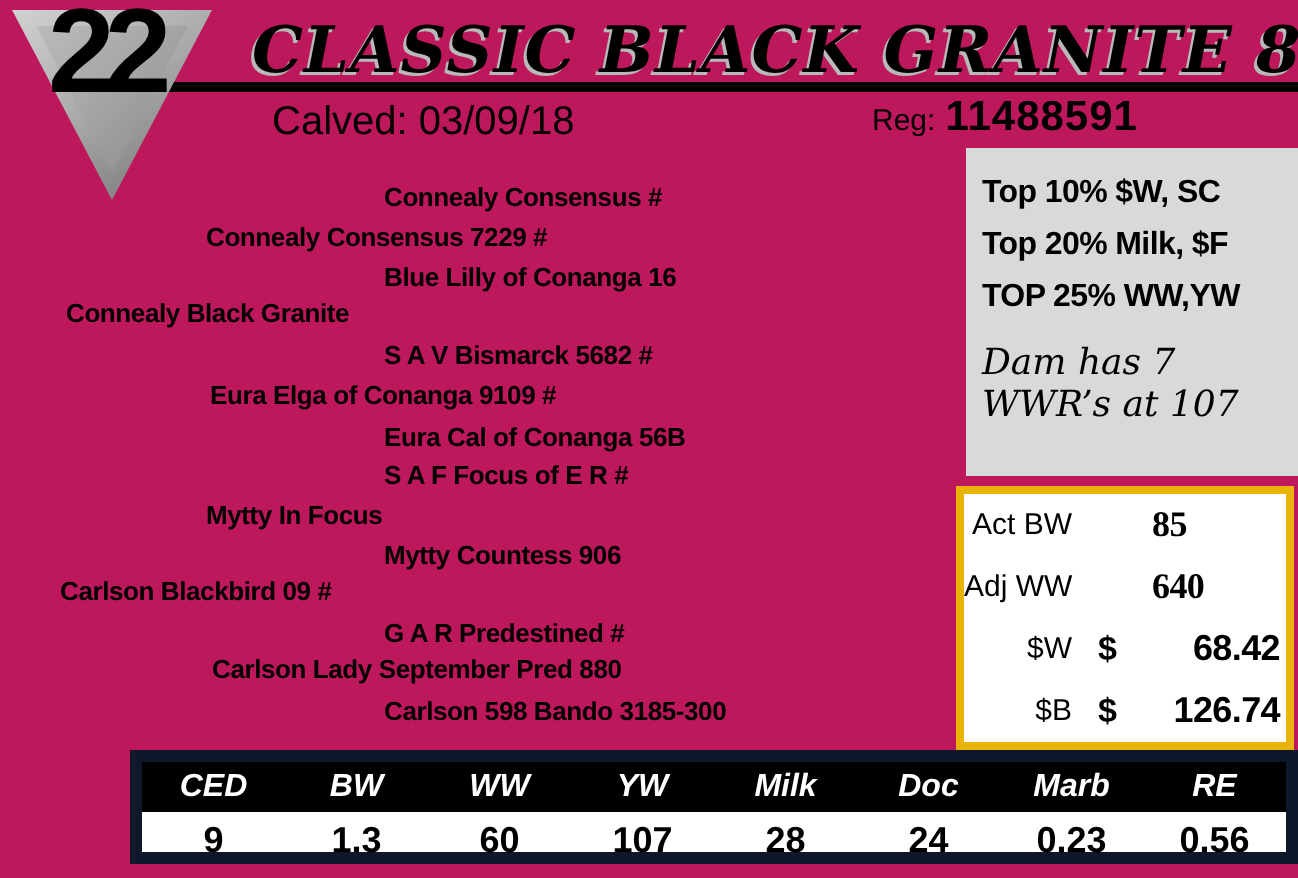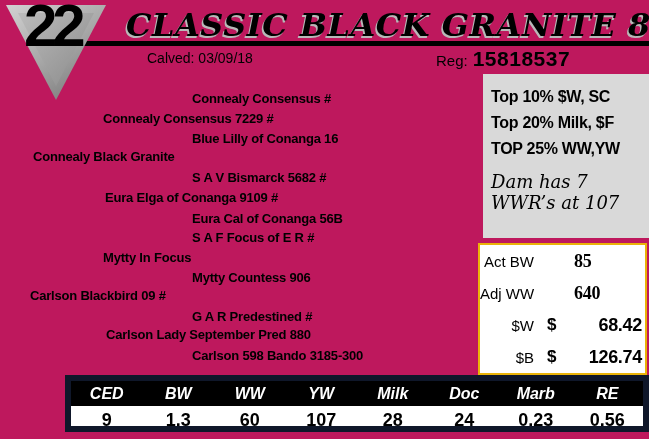--- a/index.html
+++ b/index.html
@@ -14,21 +14,21 @@
   .lot-number{
     position:absolute;left:24px;top:-4px;z-index:3;
     font-size:60px;line-height:60px;font-weight:bold;letter-spacing:-5px;
   }
   .page-title{
     position:absolute;left:126px;top:6px;z-index:2;white-space:nowrap;
     font-family:"DejaVu Serif",serif;font-style:italic;font-weight:bold;
     font-size:32px;letter-spacing:0.5px;
     text-shadow:-1.5px 1.5px 0 #b9b9b9;
   }
-  .calved{position:absolute;left:147px;top:50px;font-size:14px;white-space:nowrap;}
+  .calved{position:absolute;left:136px;top:50px;font-size:20px;white-space:nowrap;}
   .reg{position:absolute;left:436px;top:47px;display:flex;align-items:baseline;white-space:nowrap;}
   .reg-label{font-size:15px;}
   .reg-number{font-size:21px;font-weight:bold;margin-left:5px;letter-spacing:0.5px;}
 
   
   .ped-line{
     position:absolute;white-space:nowrap;
     font-size:13px;font-weight:bold;letter-spacing:-0.2px;
   }
 
@@ -43,21 +43,21 @@
   }
   .dam-note{
     margin-top:9px;width:152px;
     font-family:"DejaVu Serif",serif;font-style:italic;
     font-size:18px;line-height:21px;
   }
 
   
   .stats{
     position:absolute;left:478px;top:243px;width:169px;height:132px;
-    border:2px solid #eab308;box-sizing:border-box;background:#fff;
+    border:4px solid #eab308;box-sizing:border-box;background:#fff;
     display:flex;flex-direction:column;justify-content:space-around;
   }
   .stats-row{display:flex;align-items:center;}
   .stats-label{width:54px;text-align:right;font-size:15px;white-space:nowrap;}
   .stats-currency{width:18px;margin-left:13px;font-size:17px;font-weight:bold;}
   .stats-value{flex:1;text-align:right;font-size:18px;font-weight:bold;padding-right:3px;letter-spacing:-0.3px;}
   .stats-row:nth-child(-n+2) .stats-value{text-align:left;padding-left:9px;font-family:Liberation Serif, serif;}
 
   
   .epd{
@@ -99,21 +99,21 @@
 
   <div class="page-title">CLASSIC BLACK GRANITE 840</div>
 
   <div class="calved">
     <span>Calved:</span>
     <span>03/09/18</span>
   </div>
 
   <div class="reg">
     <span class="reg-label">Reg:</span>
-    <span class="reg-number">15818537</span>
+    <span class="reg-number">11488591</span>
   </div>
 
   <div class="ped-line" style="top:91px;left:192px">Connealy Consensus #</div>
   <div class="ped-line" style="top:111px;left:103px">Connealy Consensus 7229 #</div>
   <div class="ped-line" style="top:131px;left:192px">Blue Lilly of Conanga 16</div>
   <div class="ped-line" style="top:149px;left:33px">Connealy Black Granite</div>
   <div class="ped-line" style="top:170px;left:192px">S A V Bismarck 5682 #</div>
   <div class="ped-line" style="top:190px;left:105px">Eura Elga of Conanga 9109 #</div>
   <div class="ped-line" style="top:211px;left:192px">Eura Cal of Conanga 56B</div>
   <div class="ped-line" style="top:230px;left:192px">S A F Focus of E R #</div>

